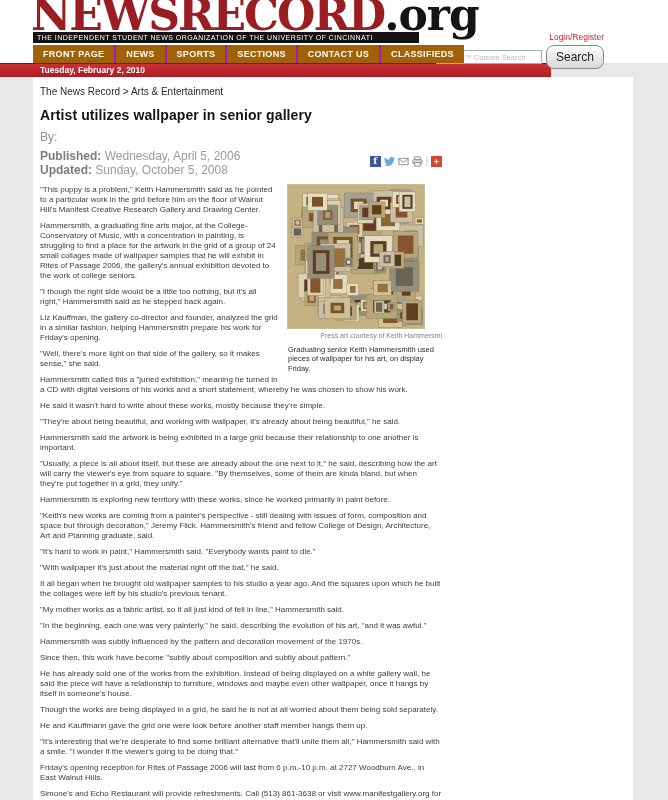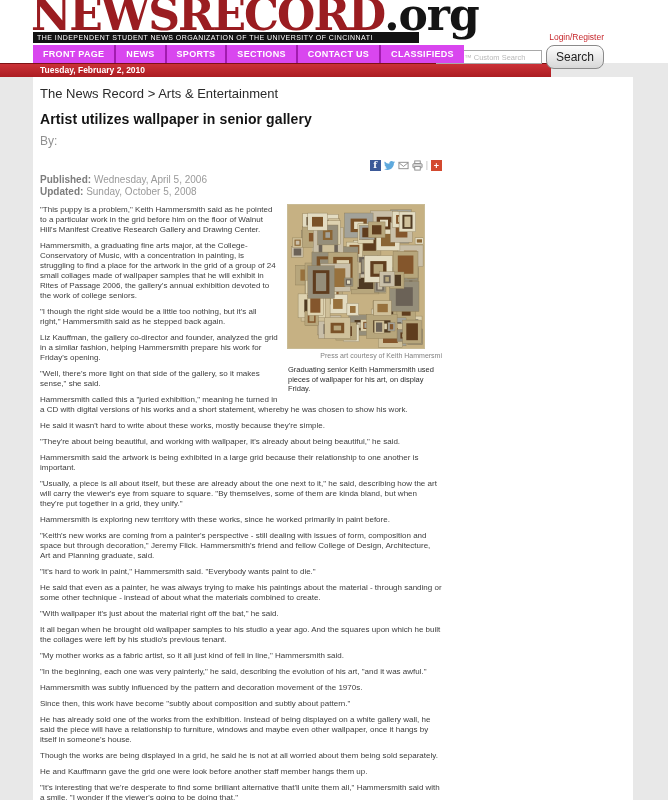--- a/index.html
+++ b/index.html
@@ -11,47 +11,47 @@
   }
   
   .masthead{position:relative;width:668px;height:63px;background:#fff;}
   .logo{position:absolute;left:31px;top:-7px;z-index:2;
     font-family:"DejaVu Serif",serif;font-weight:bold;font-size:44px;
     letter-spacing:-2px;color:#9a1d21;line-height:1;cursor:pointer;white-space:nowrap;}
   .logo .logo-org{color:#141414;letter-spacing:-1px;}
   .tagline{position:absolute;left:33px;top:32px;z-index:1;height:11px;line-height:11px;
     background:#121212;color:#fff;font-size:7px;letter-spacing:.45px;
     padding:0 46px 0 4px;white-space:nowrap;}
-  .navbar{position:absolute;left:33px;top:45px;height:18px;background:#d946ef;display:flex;z-index:3;}
+  .navbar{position:absolute;left:33px;top:45px;height:18px;background:#a16207;display:flex;z-index:3;}
   .nav-item{line-height:18px;padding:0 10px;color:#fff;font-size:9px;font-weight:bold;
     letter-spacing:.3px;border-left:2px solid #a21caf;cursor:pointer;white-space:nowrap;}
   .nav-item:first-child{border-left:none;}
   .header-right{position:absolute;left:436px;top:32px;width:168px;}
   .login{display:block;text-align:right;color:#c6262b;font-size:8.5px;margin:0 0 3px 12px;
     text-decoration:none;cursor:pointer;}
   .search-row{display:flex;align-items:center;gap:4px;}
   .search-input{width:106px;height:12px;border:1px solid #a9a9a9;font-size:7.5px;
     padding:0 3px;color:#555;font-family:"Liberation Sans",sans-serif;}
   .search-input::placeholder{color:#b9b9b9;}
   .search-btn{height:24px;padding:0 9px;font-size:12px;color:#222;cursor:pointer;
     border:1px solid #8a8a8a;border-radius:8px;
     background:linear-gradient(#fefefe,#d7d7d7);font-family:"Liberation Sans",sans-serif;}
   
   .datebar{width:551px;height:14px;box-sizing:border-box;
     background:linear-gradient(#cb3137,#ab1d22);border-top:1px solid #7e1215;
     color:#fff;font-size:8.5px;font-weight:bold;line-height:13px;padding-left:40px;}
   
   .content{margin-left:33px;width:600px;min-height:723px;background:#fff;
     padding:9px 0 18px 7px;box-sizing:border-box;}
-  .breadcrumb{font-size:13px;color:#2b2b2b;}
+  .breadcrumb{font-size:10px;color:#2b2b2b;}
   .breadcrumb a{color:#2b2b2b;text-decoration:none;cursor:pointer;}
   .article-title{font-size:14px;font-weight:bold;color:#141414;margin:10px 0 7px 0;letter-spacing:.1px;}
   .byline{font-size:12px;color:#909090;margin-bottom:5px;}
   .meta-row{display:flex;justify-content:space-between;align-items:flex-start;width:402px;margin-bottom:7px;}
-  .pub{font-size:10px;color:#9a9a9a;line-height:1.2;margin-top:21px;}
+  .pub{font-size:12px;color:#9a9a9a;line-height:1.2;}
   .pub b{color:#7d7d7d;}
   .share{display:flex;gap:3px;align-items:center;margin-top:7px;}
   .icon{width:11px;height:11px;display:inline-flex;align-items:center;justify-content:center;
     cursor:pointer;box-sizing:border-box;}
   .icon-fb{background:#3b5998;color:#fff;font-family:"DejaVu Serif",serif;font-weight:bold;
     font-size:9px;line-height:11px;}
   .icon-st{background:#d3492f;color:#fff;font-weight:bold;font-size:9px;line-height:10px;}
   .share-sep{color:#bbb;font-size:9px;line-height:11px;cursor:default;}
   
   .article-body{width:402px;font-size:8px;line-height:10px;color:#3d3d3d;}
@@ -369,21 +369,20 @@
         <p>Liz Kauffman, the gallery co-director and founder, analyzed the grid in a similar fashion, helping Hammersmith prepare his work for Friday's opening.</p>
         <p>"Well, there's more light on that side of the gallery, so it makes sense," she said.</p>
         <p>Hammersmith called this a "juried exhibition," meaning he turned in a CD with digital versions of his works and a short statement, whereby he was chosen to show his work.</p>
         <p>He said it wasn't hard to write about these works, mostly because they're simple.</p>
         <p>"They're about being beautiful, and working with wallpaper, it's already about being beautiful," he said.</p>
         <p>Hammersmith said the artwork is being exhibited in a large grid because their relationship to one another is important.</p>
         <p>"Usually, a piece is all about itself, but these are already about the one next to it," he said, describing how the art will carry the viewer's eye from square to square. "By themselves, some of them are kinda bland, but when they're put together in a grid, they unify."</p>
         <p>Hammersmith is exploring new territory with these works, since he worked primarily in paint before.</p>
         <p>"Keith's new works are coming from a painter's perspective - still dealing with issues of form, composition and space but through decoration," Jeremy Flick. Hammersmith's friend and fellow College of Design, Architecture, Art and Planning graduate, said.</p>
         <p>"It's hard to work in paint," Hammersmith said. "Everybody wants paint to die."</p>
-        <p>He said that even as a painter, he was always trying to make his paintings about the material - through sanding or some other technique - instead of about what the materials combined to create.</p>
         <p>"With wallpaper it's just about the material right off the bat," he said.</p>
         <p>It all began when he brought old wallpaper samples to his studio a year ago. And the squares upon which he built the collages were left by his studio's previous tenant.</p>
         <p>"My mother works as a fabric artist, so it all just kind of fell in line," Hammersmith said.</p>
         <p>"In the beginning, each one was very painterly," he said, describing the evolution of his art, "and it was awful."</p>
         <p>Hammersmith was subtly influenced by the pattern and decoration movement of the 1970s.</p>
         <p>Since then, this work have become "subtly about composition and subtly about pattern."</p>
         <p>He has already sold one of the works from the exhibition. Instead of being displayed on a white gallery wall, he said the piece will have a relationship to furniture, windows and maybe even other wallpaper, once it hangs by itself in someone's house.</p>
         <p>Though the works are being displayed in a grid, he said he is not at all worried about them being sold separately.</p>
         <p>He and Kauffmann gave the grid one were look before another staff member hangs them up.</p>
         <p>"It's interesting that we're desperate to find some brilliant alternative that'll unite them all," Hammersmith said with a smile. "I wonder if the viewer's going to be doing that."</p>

